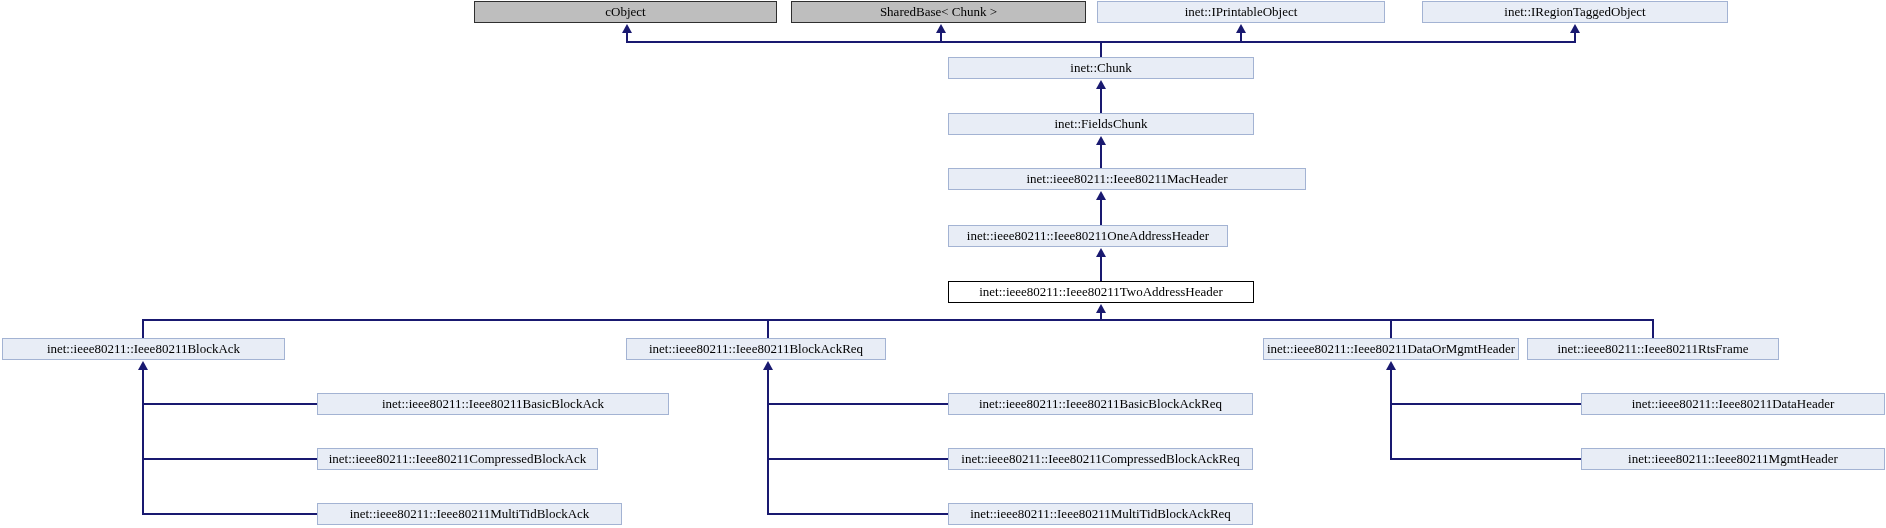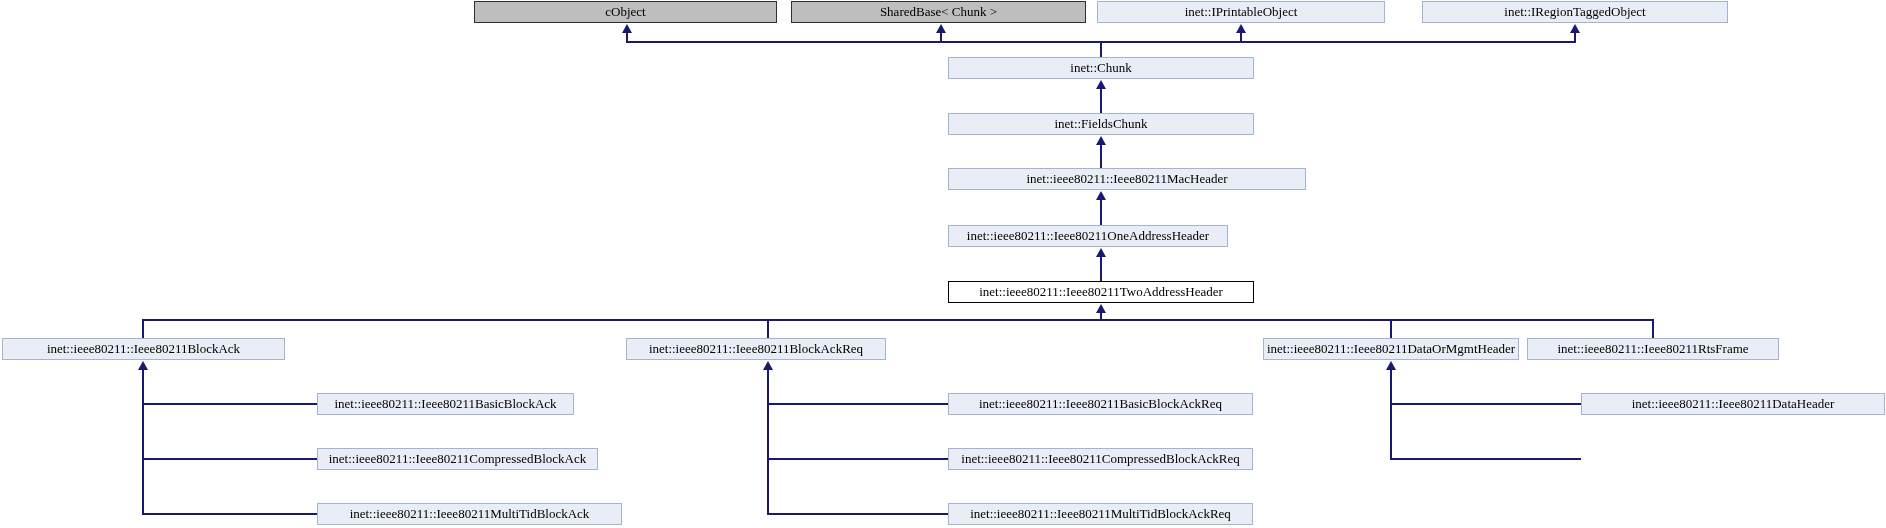--- a/index.html
+++ b/index.html
@@ -88,21 +88,21 @@
   <div class="node" style="left:626px;top:338px;width:260px">
     <span>inet::ieee80211::Ieee80211BlockAckReq</span>
   </div>
   <div class="node" style="left:1263px;top:338px;width:256px">
     <span>inet::ieee80211::Ieee80211DataOrMgmtHeader</span>
   </div>
   <div class="node" style="left:1527px;top:338px;width:252px">
     <span>inet::ieee80211::Ieee80211RtsFrame</span>
   </div>
 
-  <div class="node" style="left:317px;top:393px;width:257px">
+  <div class="node" style="left:317px;top:393px;width:352px">
     <span>inet::ieee80211::Ieee80211BasicBlockAck</span>
   </div>
   <div class="node" style="left:317px;top:448px;width:281px">
     <span>inet::ieee80211::Ieee80211CompressedBlockAck</span>
   </div>
   <div class="node" style="left:317px;top:503px;width:305px">
     <span>inet::ieee80211::Ieee80211MultiTidBlockAck</span>
   </div>
 
   <div class="node" style="left:948px;top:393px;width:305px">
@@ -110,20 +110,23 @@
   </div>
   <div class="node" style="left:948px;top:448px;width:305px">
     <span>inet::ieee80211::Ieee80211CompressedBlockAckReq</span>
   </div>
   <div class="node" style="left:948px;top:503px;width:305px">
     <span>inet::ieee80211::Ieee80211MultiTidBlockAckReq</span>
   </div>
 
   <div class="node" style="left:1581px;top:393px;width:304px">
     <span>inet::ieee80211::Ieee80211DataHeader</span>
+  </div>
+  <div class="node" style="left:1581px;top:448px;width:304px">
+    <span>inet::ieee80211::Ieee80211MgmtHeader</span>
   </div>
 
   <div class="arrow-up" style="left:622px;top:24px"></div>
   <div class="arrow-up" style="left:936px;top:24px"></div>
   <div class="arrow-up" style="left:1236px;top:24px"></div>
   <div class="arrow-up" style="left:1570px;top:24px"></div>
   <div class="vline" style="left:626px;top:30px;height:12px"></div>
   <div class="vline" style="left:940px;top:30px;height:12px"></div>
   <div class="vline" style="left:1240px;top:30px;height:12px"></div>
   <div class="vline" style="left:1574px;top:30px;height:12px"></div>

